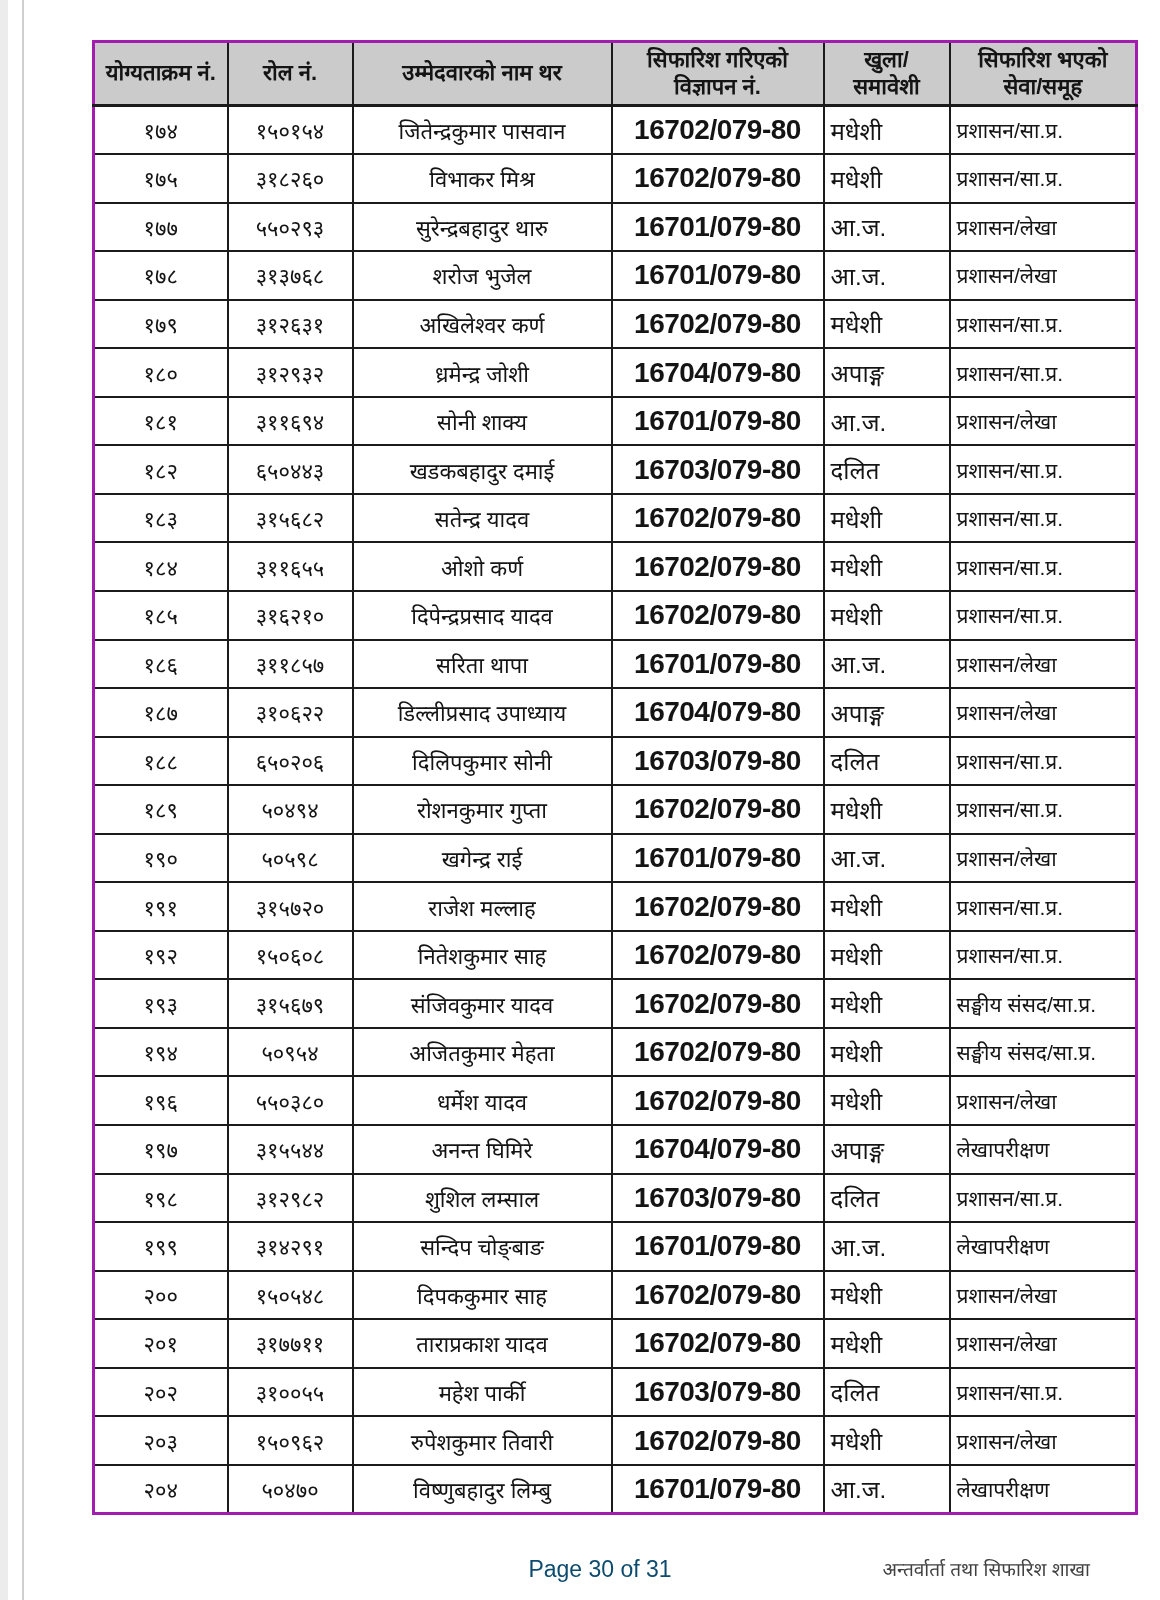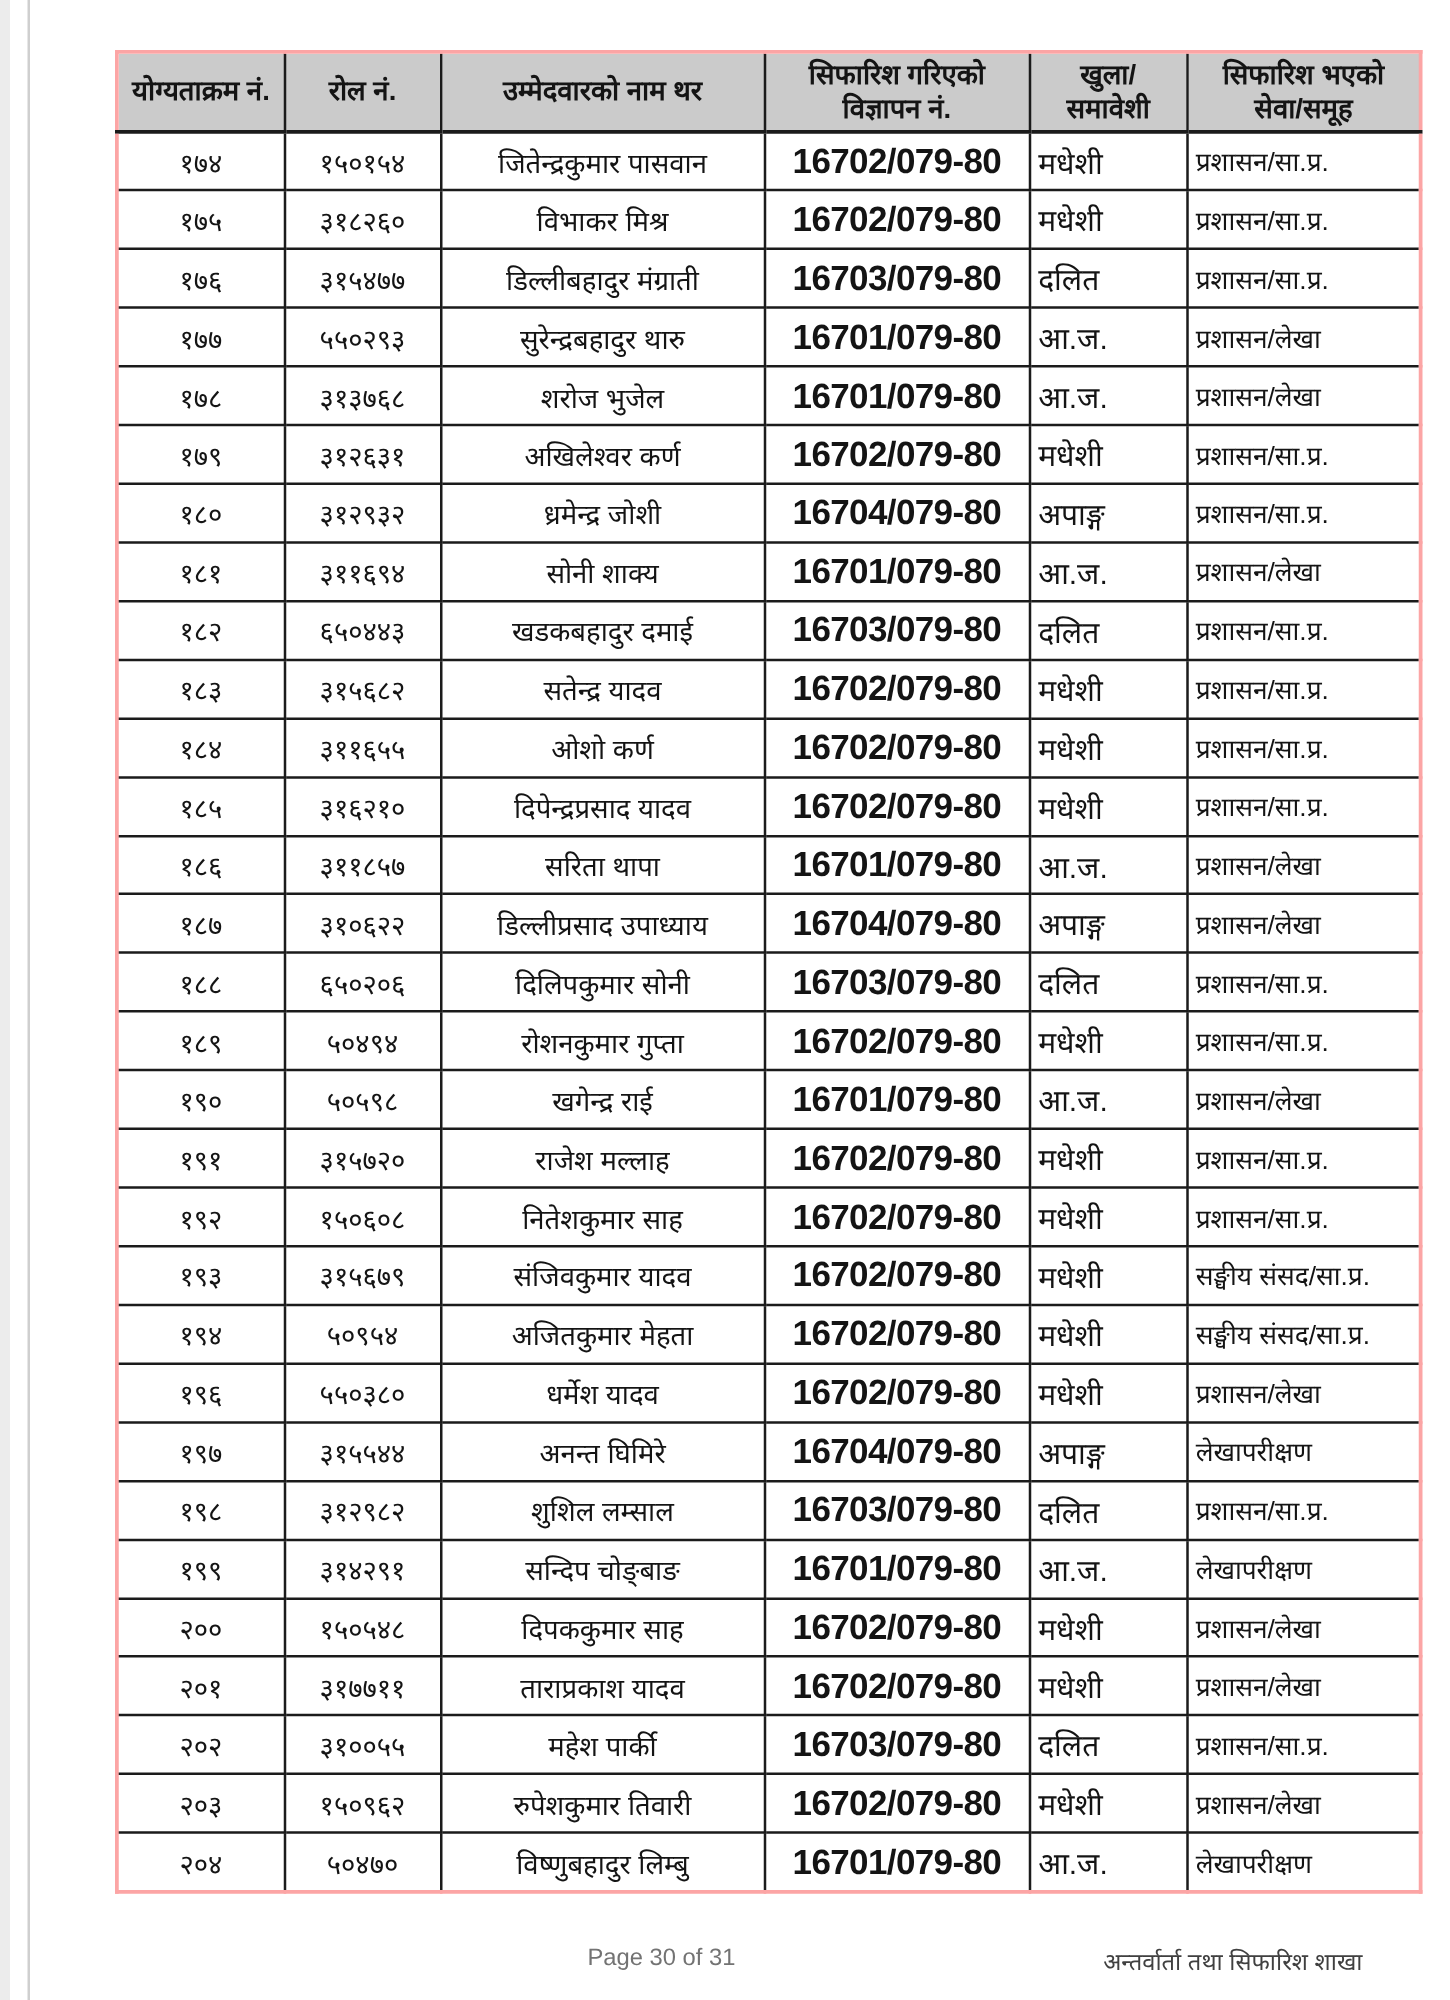--- a/index.html
+++ b/index.html
@@ -5,21 +5,21 @@
   html,body{margin:0;padding:0}
   body{
     width:1160px;height:1600px;position:relative;background:#ffffff;
     font-family:"Liberation Sans","DejaVu Sans",sans-serif;color:#141414;overflow:hidden;
   }
   .gutter{position:absolute;left:0;top:0;width:8px;height:1600px;background:#ececec}
   .page-edge{position:absolute;left:22px;top:0;width:2px;height:1600px;background:#cfcfcf}
 
   table.results{
     position:absolute;left:92px;top:40px;width:1043px;height:1475px;
-    border-collapse:collapse;table-layout:fixed;border:3px solid #fca5a5;
+    border-collapse:collapse;table-layout:fixed;border:3px solid #a21caf;
   }
   .results th,.results td{
     border:2px solid #1b1b1b;padding:0 6px;overflow:hidden;vertical-align:middle;
   }
   .results thead tr{height:64px}
   .results tbody tr{height:45px}
   .results th{
     background:#cbcbcb;font-weight:bold;font-size:22px;line-height:1.22;
     text-align:center;white-space:pre-line;border-bottom-width:3px;
   }
@@ -27,22 +27,22 @@
   .c-name{text-align:center;font-size:22px;padding-left:8px}
   .c-advt{
     text-align:center;font-size:28px;font-weight:700;
     font-stretch:condensed;letter-spacing:-0.5px;
     font-family:"Liberation Sans","DejaVu Sans",sans-serif;
   }
   .c-group{text-align:left;font-size:24px;padding-left:8px}
   .c-service{text-align:left;font-size:21px;padding-left:8px}
 
   .footer-page{
-    position:absolute;top:1556px;left:470px;width:260px;
-    font-size:19px;color:#737373;
+    position:absolute;top:1556px;left:470px;width:260px;text-align:center;
+    font-size:23px;color:#0c4a6e;
   }
   .footer-branch{
     position:absolute;top:1556px;right:70px;font-size:19px;color:#404040;
   }
 </style>
 </head>
 <body>
 
 <div class="gutter"></div>
 <div class="page-edge"></div>
@@ -81,28 +81,20 @@
 
   <tr>
     <td class="c-merit">१७५</td>
     <td class="c-roll">३१८२६०</td>
     <td class="c-name">विभाकर मिश्र</td>
     <td class="c-advt">16702/079-80</td>
     <td class="c-group">मधेशी</td>
     <td class="c-service">प्रशासन/सा.प्र.</td>
   </tr>
 
-  <tr>
-    <td class="c-merit">१७६</td>
-    <td class="c-roll">३१५४७७</td>
-    <td class="c-name">डिल्लीबहादुर मंग्राती</td>
-    <td class="c-advt">16703/079-80</td>
-    <td class="c-group">दलित</td>
-    <td class="c-service">प्रशासन/सा.प्र.</td>
-  </tr>
 
   <tr>
     <td class="c-merit">१७७</td>
     <td class="c-roll">५५०२९३</td>
     <td class="c-name">सुरेन्द्रबहादुर थारु</td>
     <td class="c-advt">16701/079-80</td>
     <td class="c-group">आ.ज.</td>
     <td class="c-service">प्रशासन/लेखा</td>
   </tr>
 

